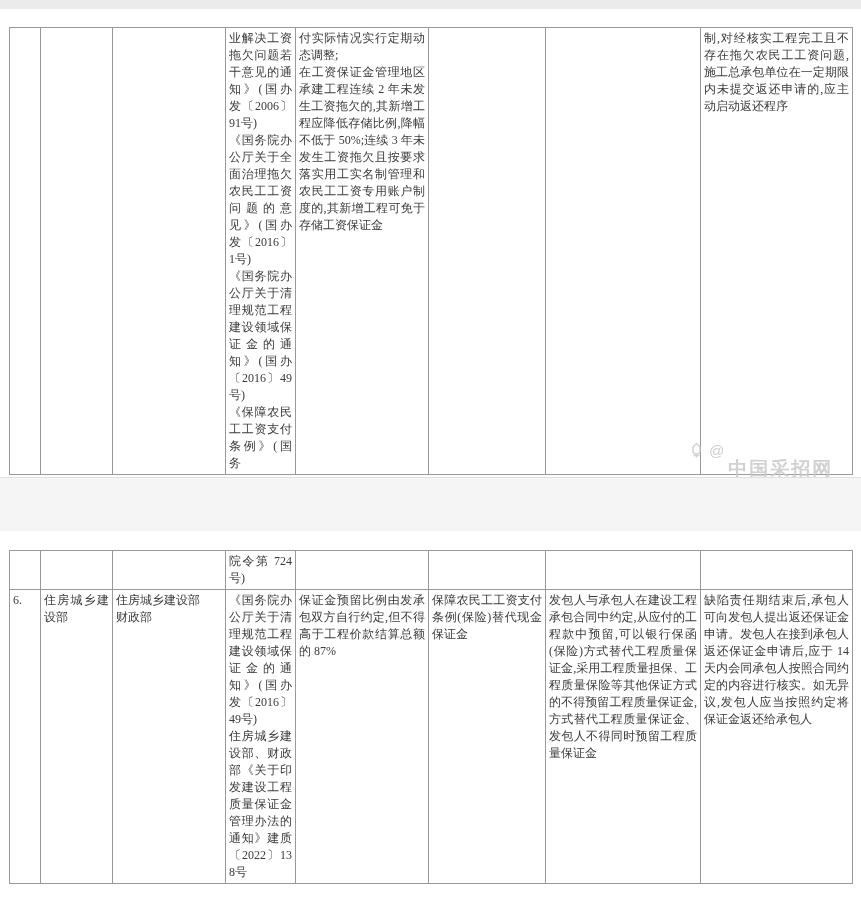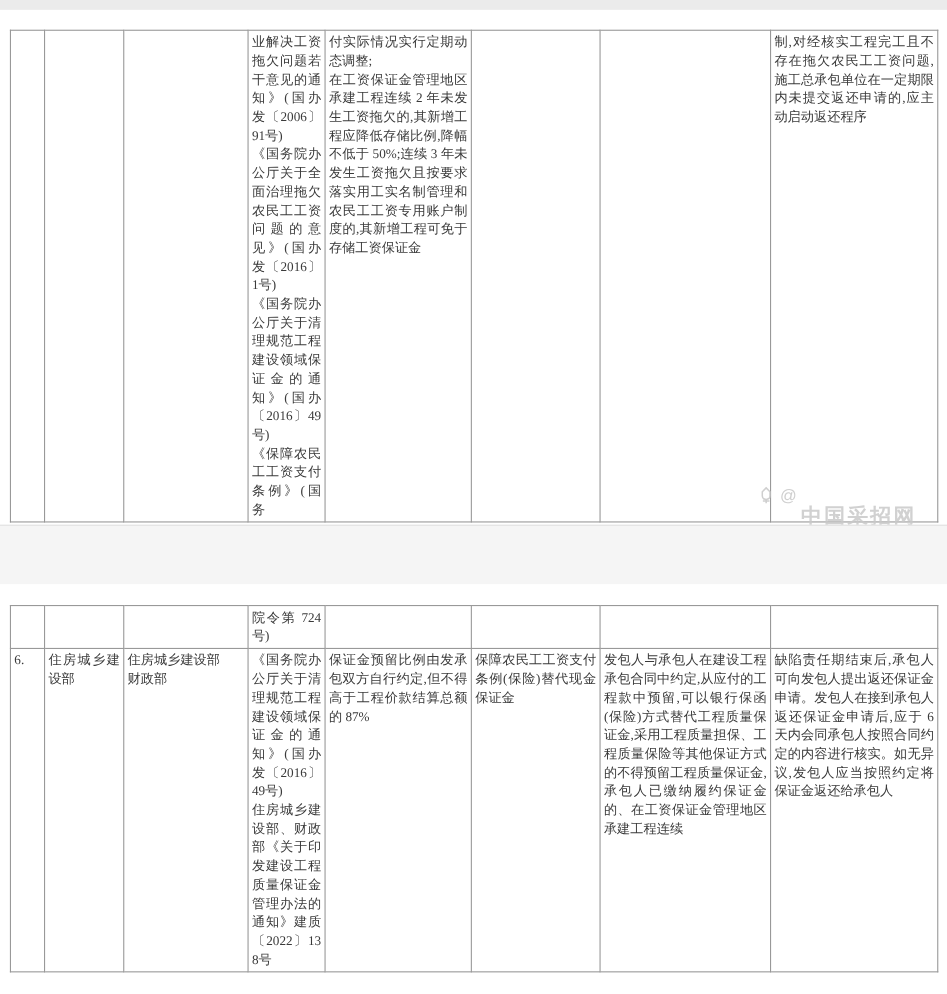--- a/index.html
+++ b/index.html
@@ -122,20 +122,20 @@
         </tr>
         <tr class="t2-rowB">
           <td class="v-mid center">6.</td>
           <td class="v-mid">住房城乡建设部</td>
           <td class="v-mid center prelines">住房城乡建设部
 财政部</td>
           <td class="prelines">《国务院办公厅关于清理规范工程建设领域保证金的通知》(国办发〔2016〕49号)
 住房城乡建设部、财政部《关于印发建设工程质量保证金管理办法的通知》建质〔2022〕138号</td>
           <td class="v-mid">保证金预留比例由发承包双方自行约定,但不得高于工程价款结算总额的 87%</td>
           <td class="v-mid">保障农民工工资支付条例(保险)替代现金保证金</td>
-          <td class="v-mid">发包人与承包人在建设工程承包合同中约定,从应付的工程款中预留,可以银行保函(保险)方式替代工程质量保证金,采用工程质量担保、工程质量保险等其他保证方式的不得预留工程质量保证金,承包人已缴纳履约保证金的、在工资保证金管理地区承建工程连续</td>
-          <td class="v-mid">缺陷责任期结束后,承包人可向发包人提出返还保证金申请。发包人在接到承包人返还保证金申请后,应于 6 天内会同承包人按照合同约定的内容进行核实。如无异议,发包人应当按照约定将保证金返还给承包人</td>
+          <td class="v-mid">发包人与承包人在建设工程承包合同中约定,从应付的工程款中预留,可以银行保函(保险)方式替代工程质量保证金,采用工程质量担保、工程质量保险等其他保证方式的不得预留工程质量保证金,方式替代工程质量保证金、发包人不得同时预留工程质量保证金</td>
+          <td class="v-mid">缺陷责任期结束后,承包人可向发包人提出返还保证金申请。发包人在接到承包人返还保证金申请后,应于 14 天内会同承包人按照合同约定的内容进行核实。如无异议,发包人应当按照约定将保证金返还给承包人</td>
         </tr>
       </tbody>
     </table>
   </section>
 
 </div>
 
 </body></html>

